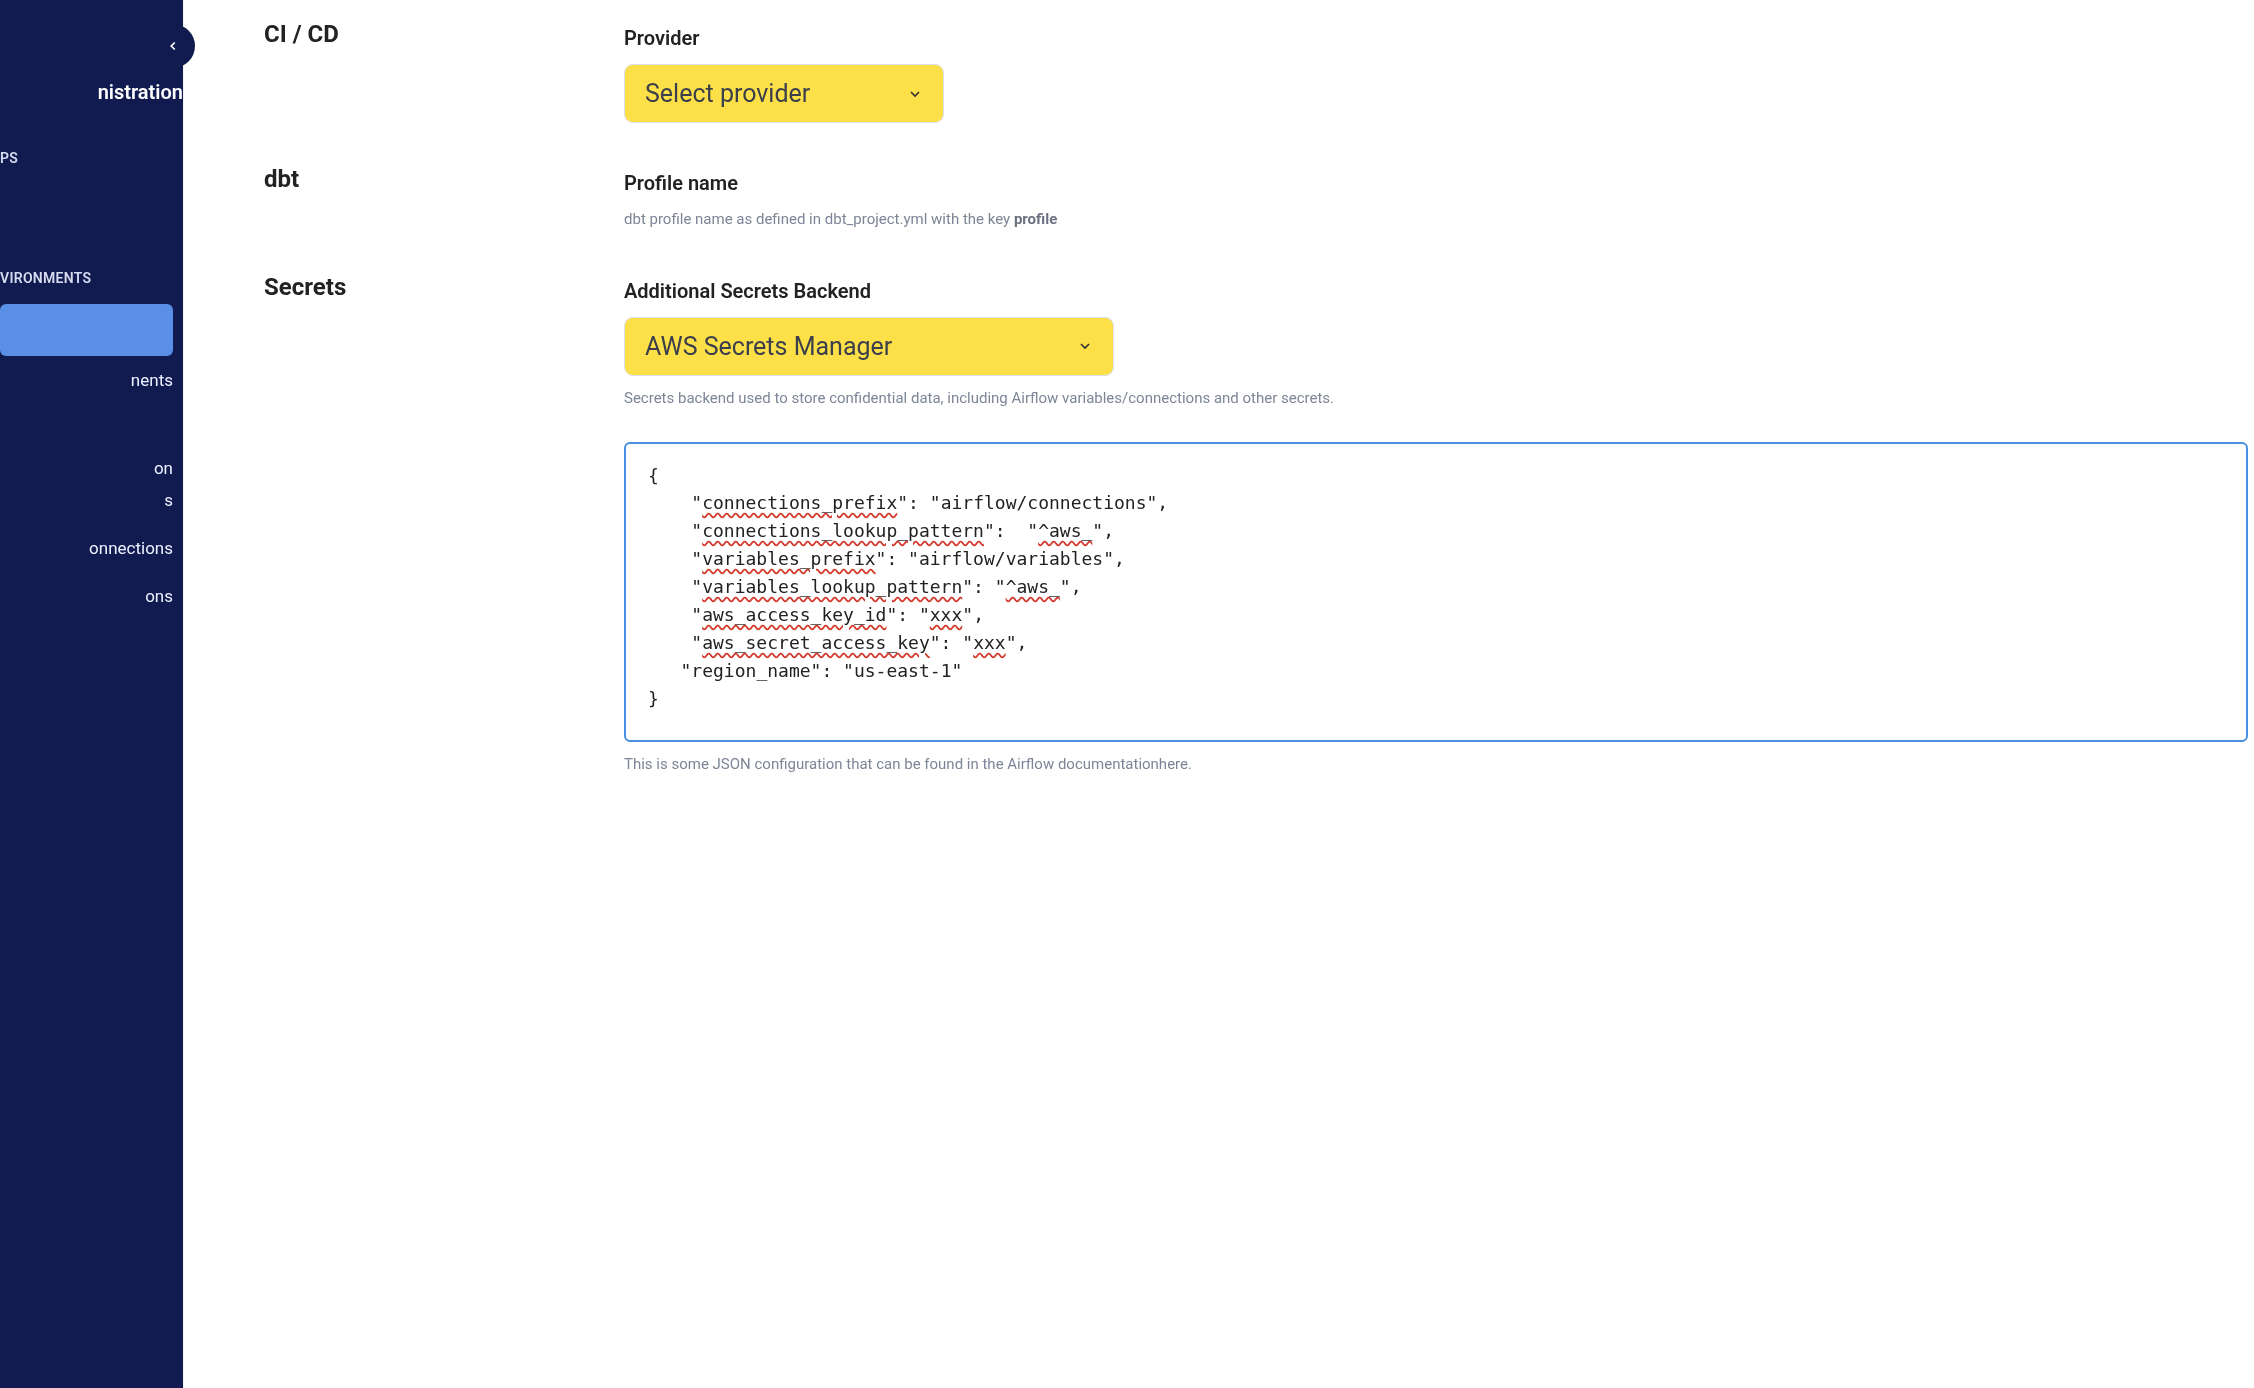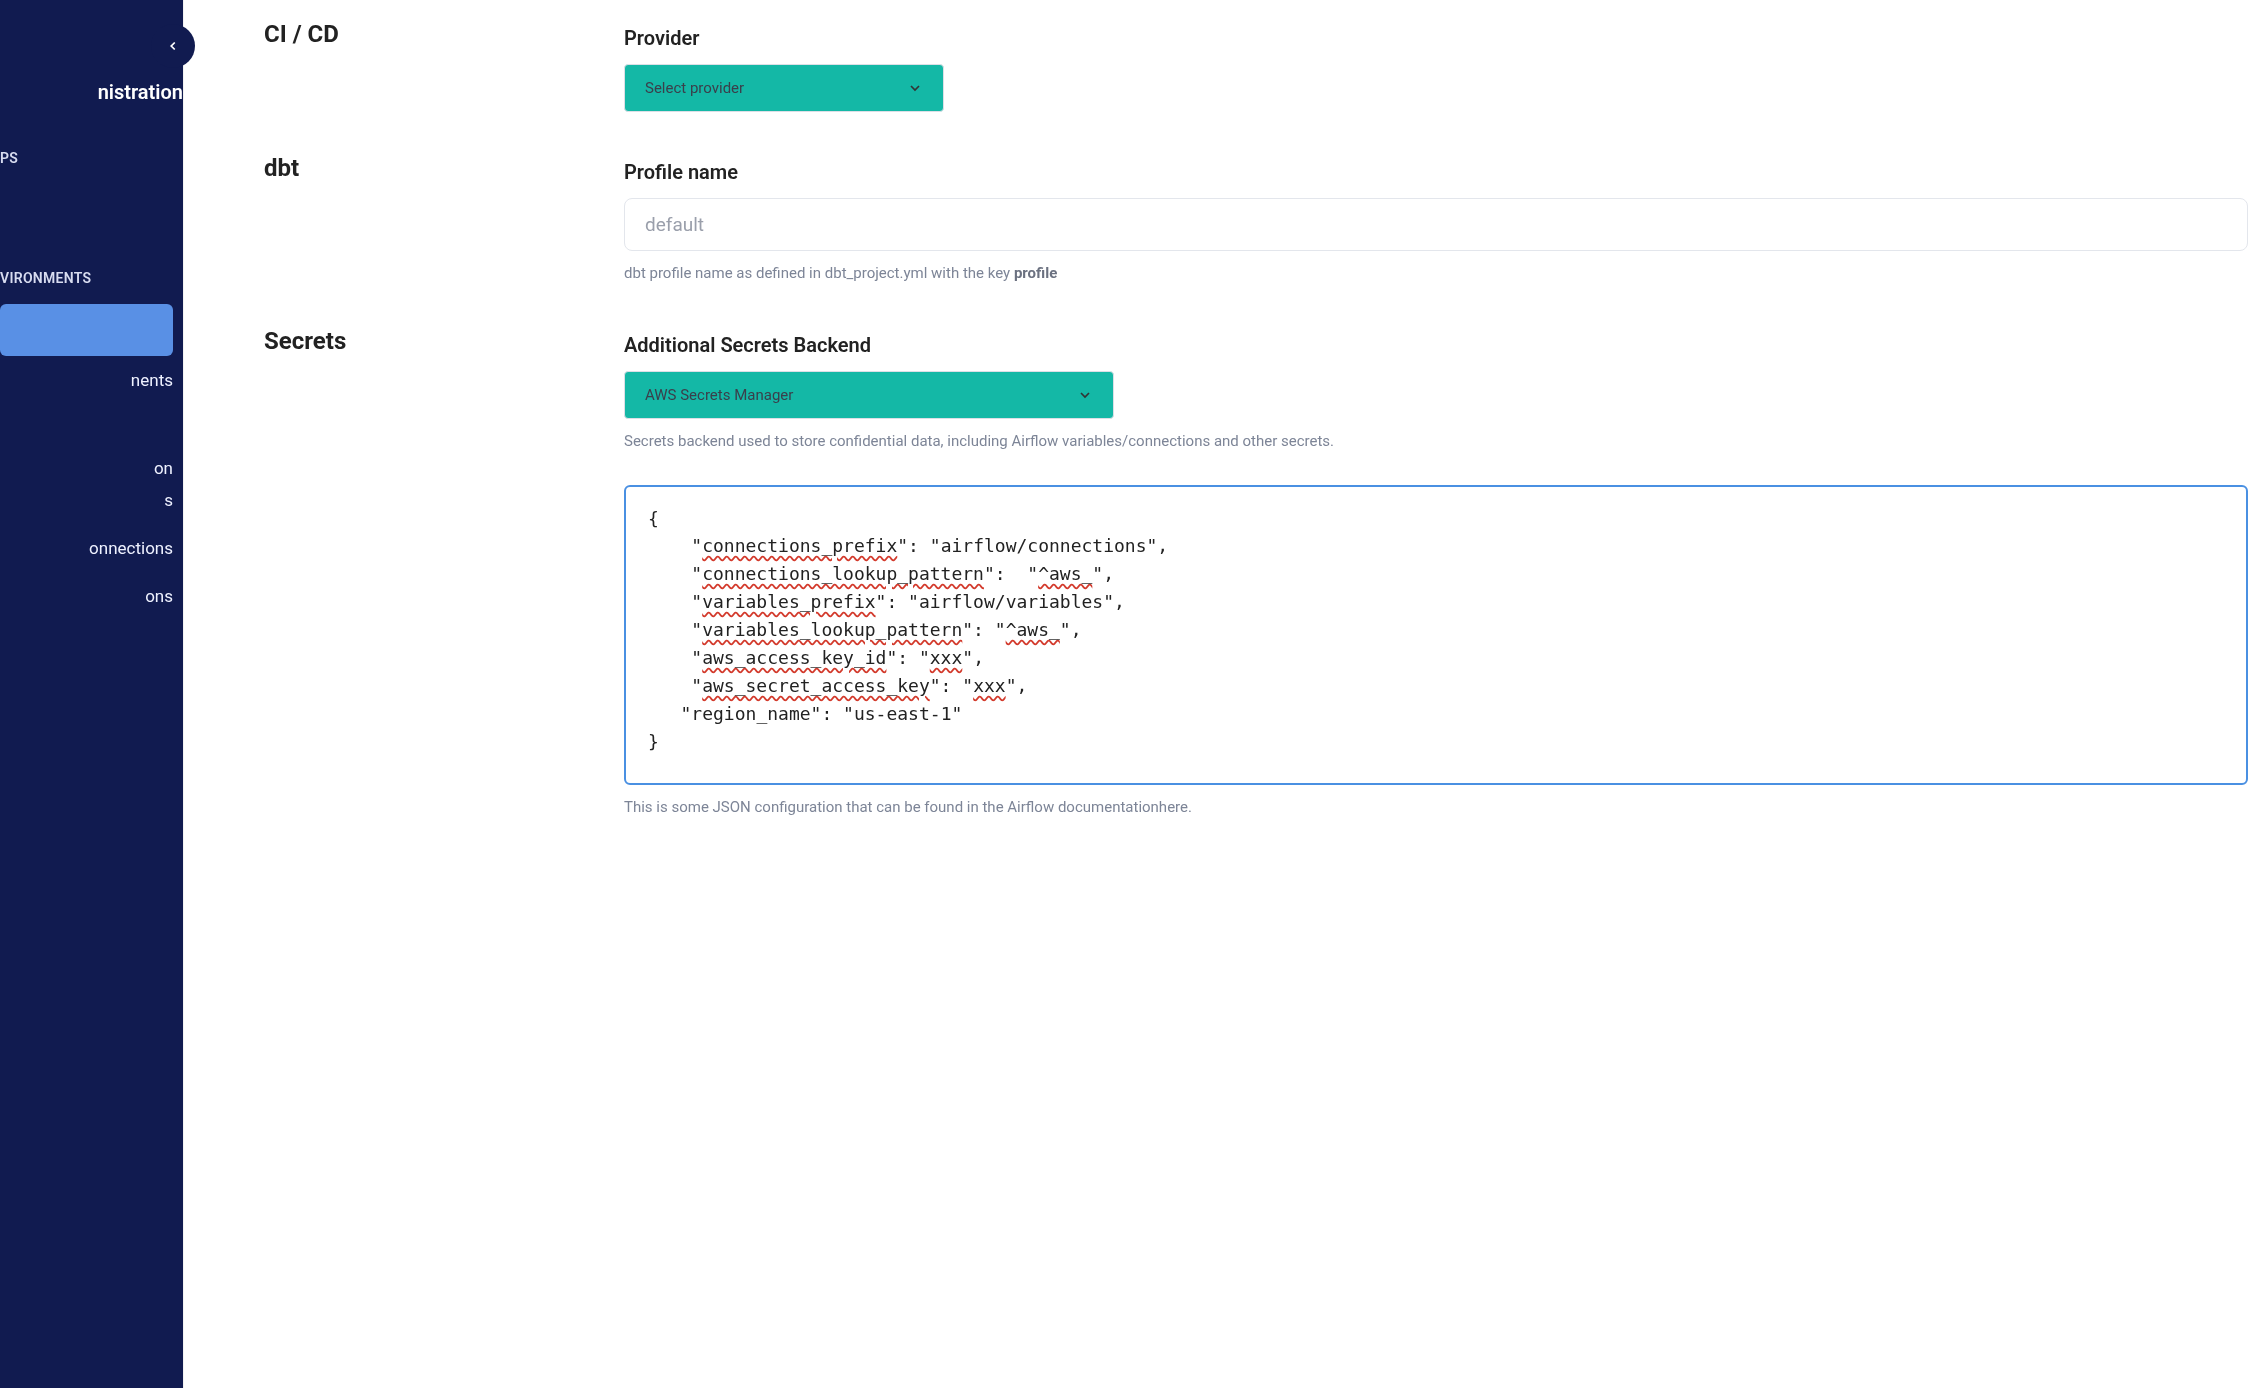--- a/index.html
+++ b/index.html
@@ -100,29 +100,29 @@
   .field-col { padding-right: 6px; margin-top: 8px; }
   .field-label {
     font-size: 20px;
     font-weight: 600;
     color: #222;
     margin-bottom: 14px;
     display: block;
   }
   .select-box {
     border: 1px solid #dcdfe6;
-    border-radius: 4px;
+    border-radius: 9px;
     padding: 14px 20px;
-    font-size: 15px;
+    font-size: 25px;
     color: #3a3f4b;
     display: flex;
     align-items: center;
     justify-content: space-between;
     cursor: pointer;
-    background: #14b8a6;
+    background: #fde047;
   }
   .select-box.w-sm { width: 320px; }
   .select-box.w-md { width: 490px; }
   .select-box svg {
     width: 16px; height: 16px;
     stroke: #333; stroke-width: 2.5; fill: none;
   }
   .input-box {
     border: 1px solid #e3e6ec;
     border-radius: 8px;
@@ -208,21 +208,20 @@
           <span>Select provider</span>
           <svg viewBox="0 0 24 24">
               <polyline points="6 9 12 15 18 9"></polyline>
             </svg>
         </div>
       </div>
 
       <div class="side-label">dbt</div>
       <div class="field-col">
         <span class="field-label">Profile name</span>
-        <div class="input-box placeholder">default</div>
         <div class="help-text">
           <span>dbt profile name as defined in dbt_project.yml with the key </span><b>profile</b>
         </div>
       </div>
 
       <div class="side-label">Secrets</div>
       <div class="field-col">
         <span class="field-label">Additional Secrets Backend</span>
         <div class="select-box w-md">
           <span>AWS Secrets Manager</span>

